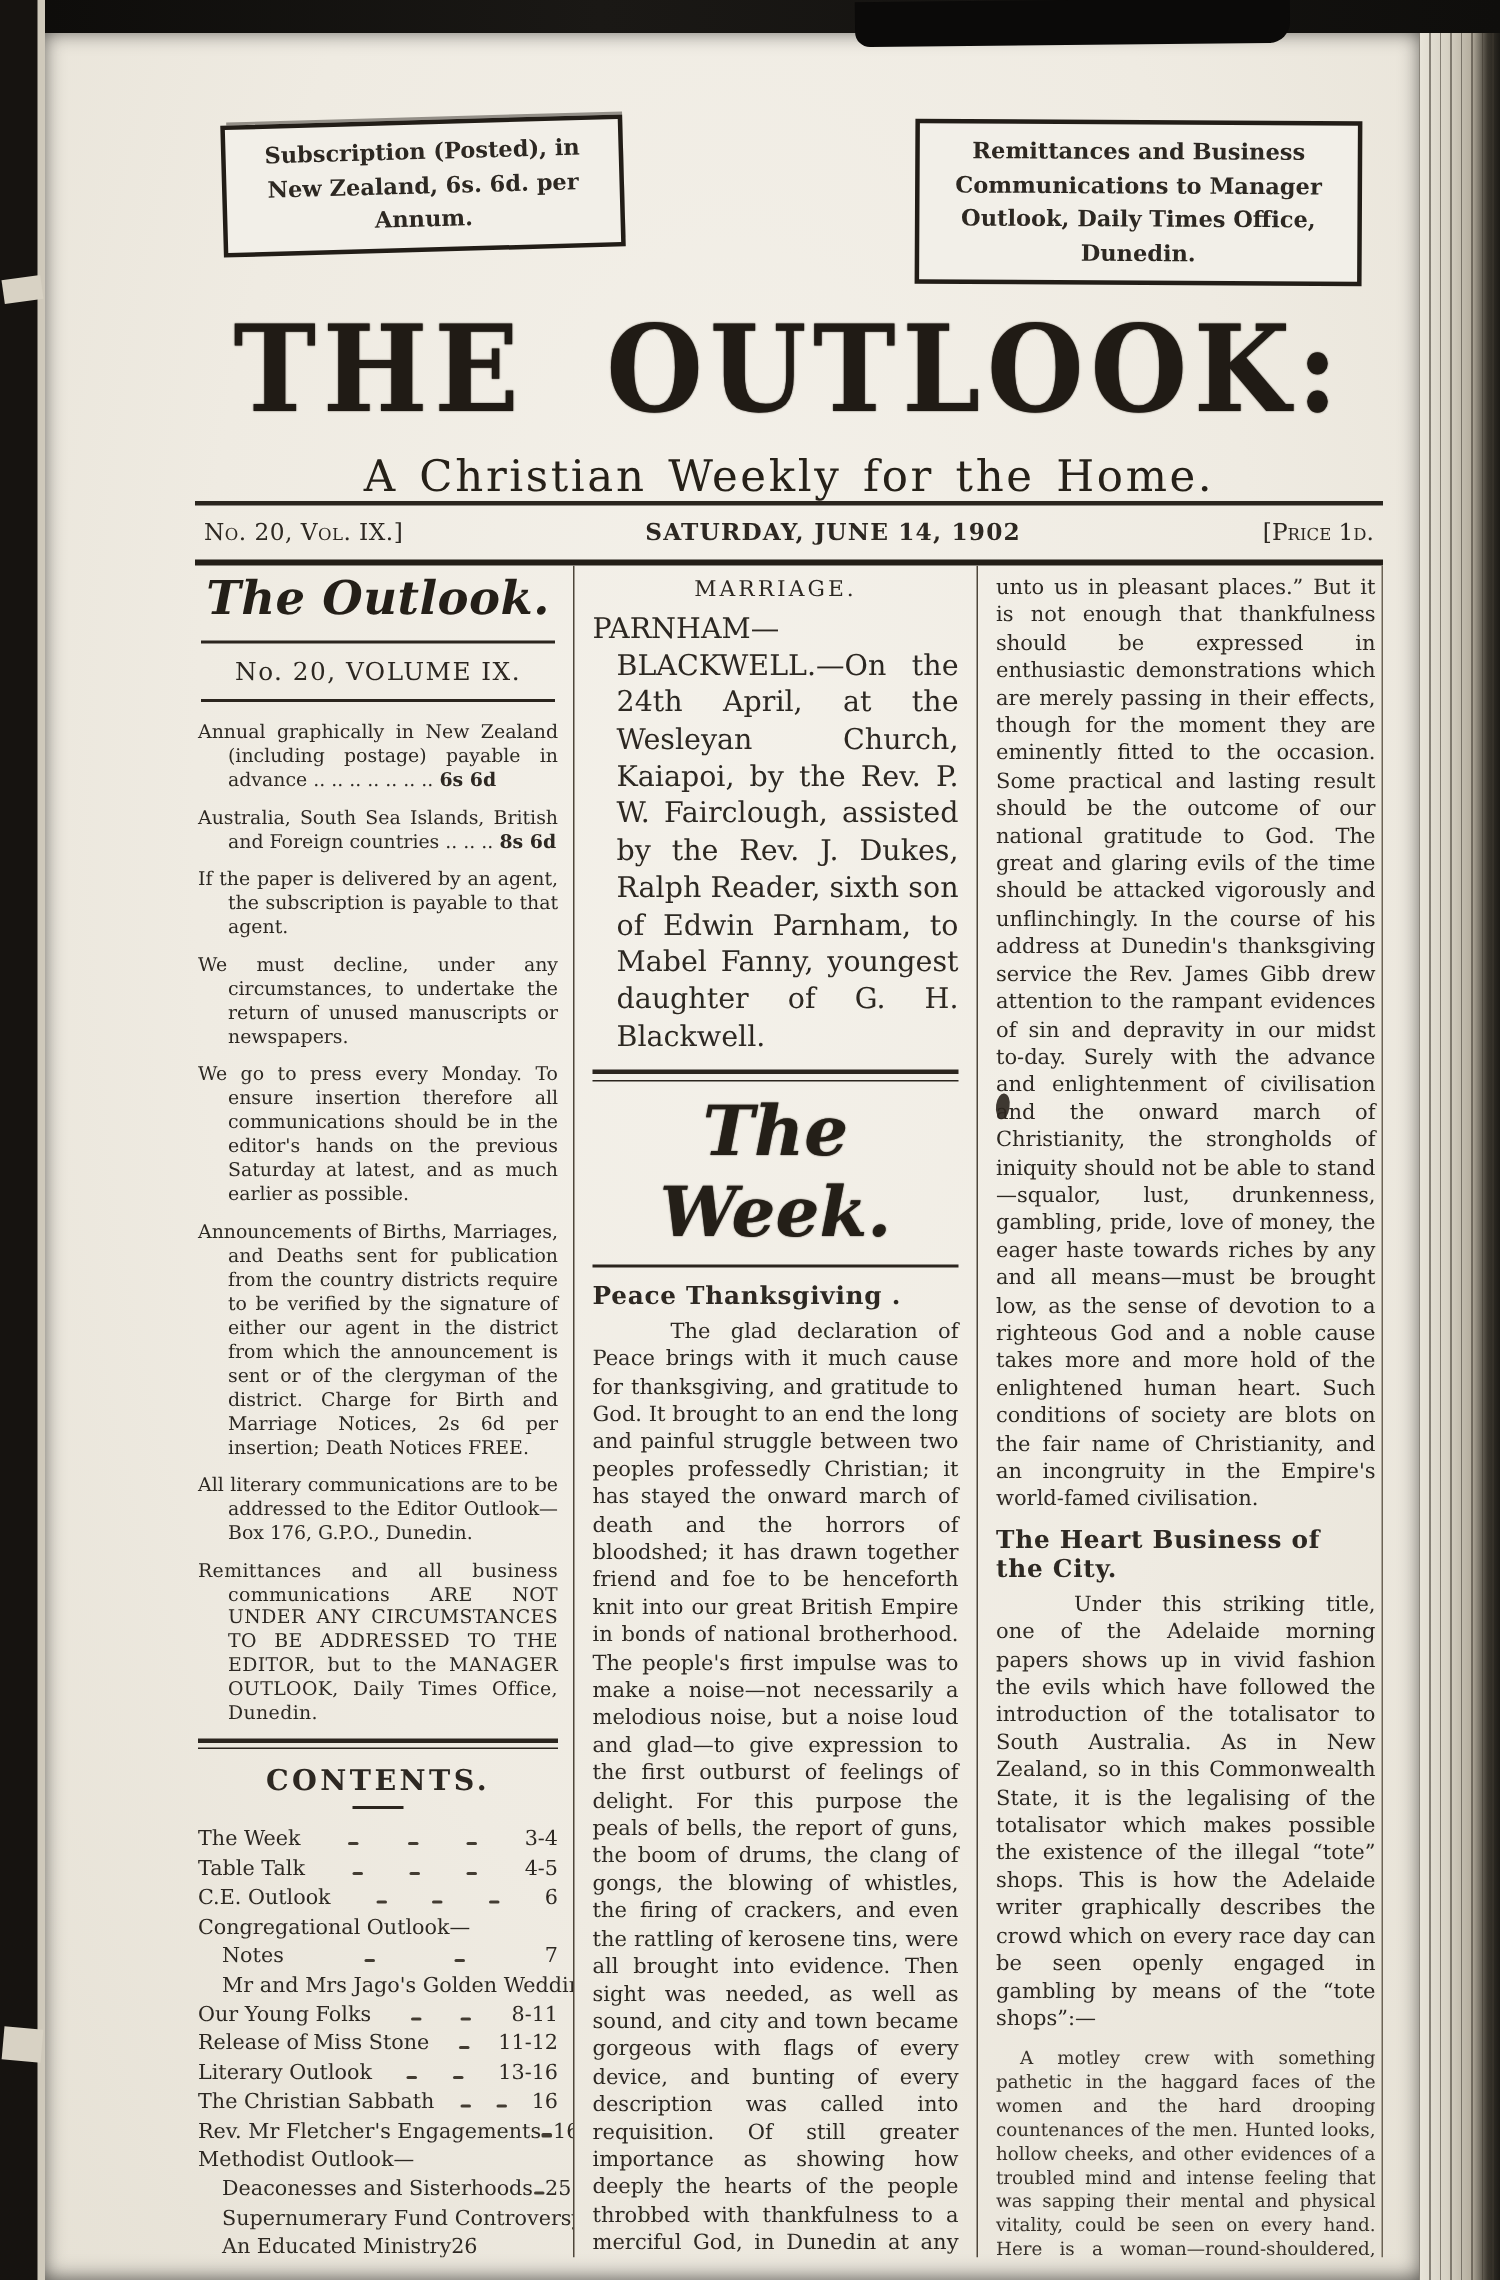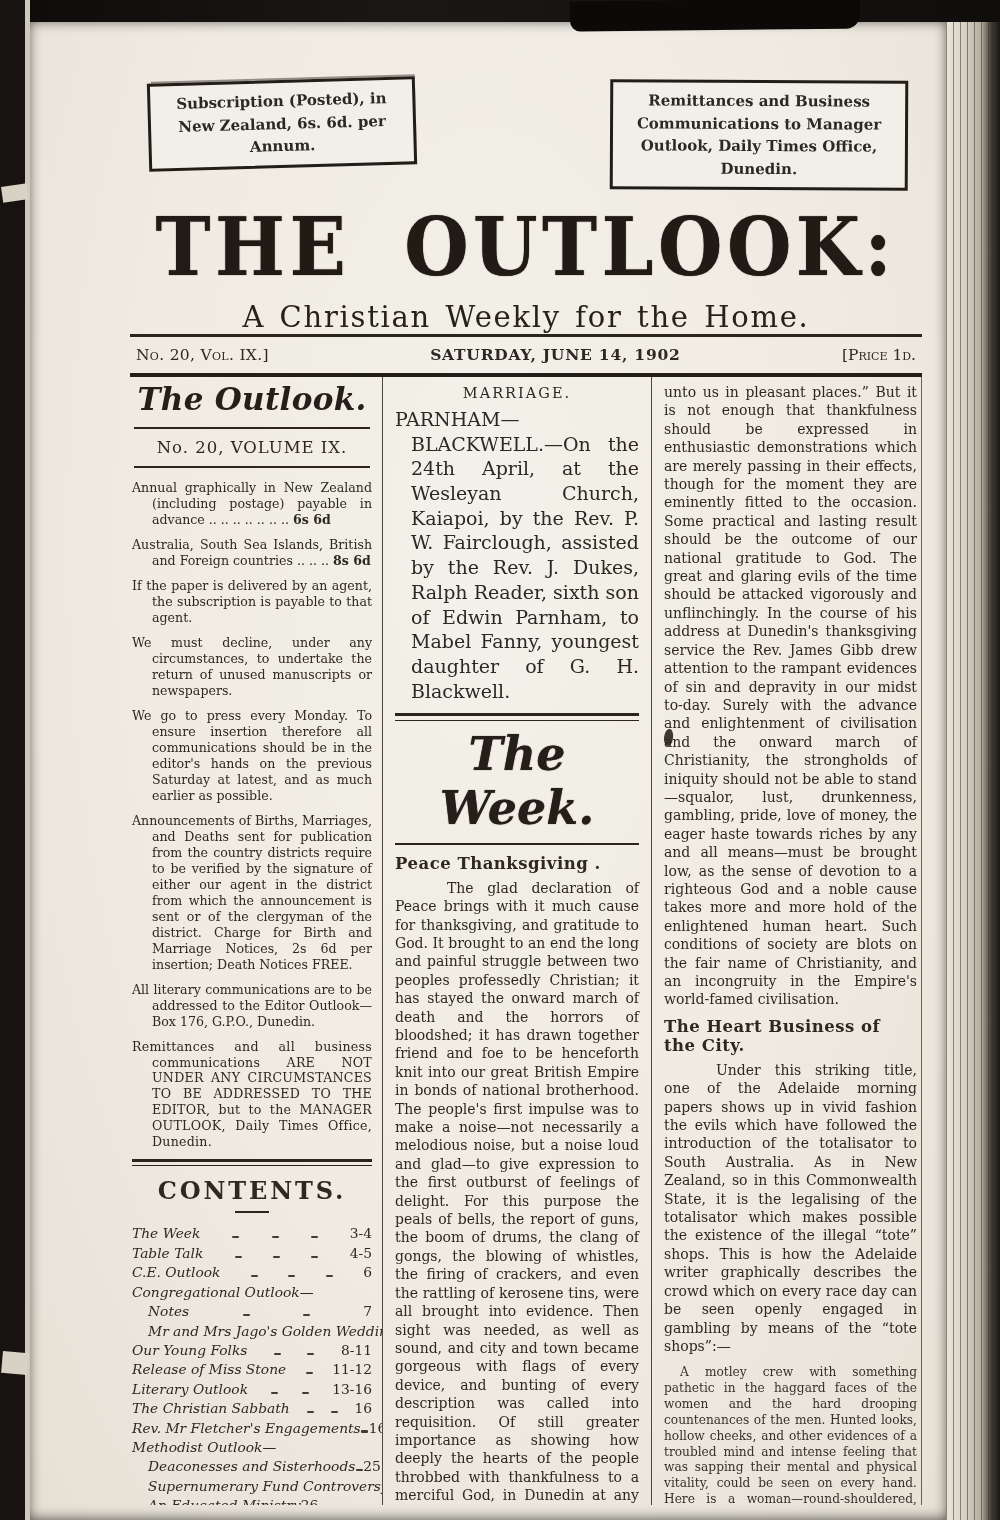--- a/index.html
+++ b/index.html
@@ -58,25 +58,25 @@
   
   .col-masthead{font-size:31px;font-weight:bold;font-style:italic;text-align:center;
         margin:4px 0 10px 0;color:#241f18;letter-spacing:.01em;}
   .rule2{border-top:2.5px solid #2b251e;margin:0 2px;}
   .vol-line{text-align:center;font-size:16.5px;letter-spacing:.06em;margin:9px 0;}
   .notices{margin-top:12px;font-size:12.6px;line-height:1.27;text-align:justify;}
   .notices p{margin:0 0 9px 0;padding-left:20px;text-indent:-20px;}
   .price{font-weight:bold;white-space:nowrap;}
   .caps-run{letter-spacing:.02em;}
   .double-rule{border-top:3px solid #2b251e;border-bottom:1.5px solid #2b251e;height:3px;margin:4px 0 8px 0;}
-  .contents-head{text-align:center;font-weight:bold;font-size:24px;letter-spacing:.12em;margin:10px 0 6px 0;}
+  .contents-head{text-align:center;font-weight:bold;font-size:19px;letter-spacing:.12em;margin:10px 0 6px 0;}
   .contents-dash{width:34px;border-top:2.5px solid #2b251e;margin:0 auto 12px auto;}
   .toc{font-size:13.8px;line-height:1.22;}
   .toc-row{display:flex;align-items:baseline;margin-bottom:2.6px;}
-  .toc-row .lbl{white-space:nowrap;font-style:italic;}
+  .toc-row .lbl{white-space:nowrap;}
   .toc-row.ind .lbl{padding-left:16px;}
   .toc-sp{flex:1;display:flex;justify-content:space-evenly;align-items:center;min-width:8px;}
   .toc-sp i{width:7px;height:2.2px;background:#433c32;border-radius:1px;}
   .toc-pg{white-space:nowrap;text-align:right;}
 
   
   .marriage-head{text-align:center;font-size:14.5px;letter-spacing:.14em;margin:2px 0 6px 0;}
   .marriage-body{font-size:19px;line-height:1.3;text-align:justify;
         padding-left:16px;text-indent:-16px;margin:0 0 10px 0;}
   .dr2{border-top:3px solid #2b251e;border-bottom:1.5px solid #2b251e;height:3.5px;margin:2px 0 6px 0;}

